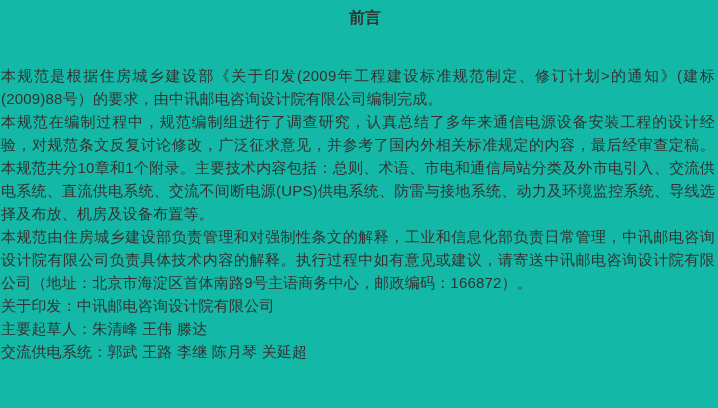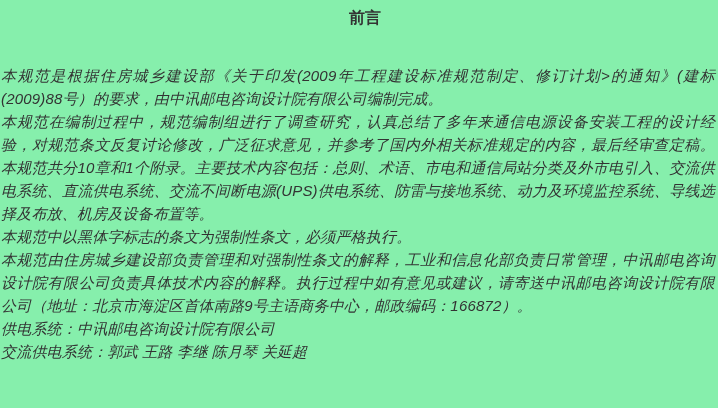--- a/index.html
+++ b/index.html
@@ -12,51 +12,50 @@
     height: 408px;
     overflow: hidden;
     font-family: "Liberation Sans", "DejaVu Sans", sans-serif;
     color: #333333;
   }
   .page {
     box-sizing: border-box;
     width: 718px;
     height: 408px;
     padding: 9px 3px 0 1px;
-    background: #86efac;
+    background: #14b8a6;
   }
   .doc-title {
     text-align: center;
     font-size: 16px;
     font-weight: 600;
     line-height: 18px;
     color: #333333;
     margin: 0 0 0 14px;
   }
   .doc-body {
     margin-top: 37px;
-    font-style: italic;
   }
   .doc-body p {
     margin: 0;
     font-size: 15px;
     line-height: 23px;
     text-align: justify;
     letter-spacing: 0.2px;
     color: #333333;
   }
 </style>
 </head>
 <body>
 
 <div class="page">
   <h1 class="doc-title">前言</h1>
 
   <div class="doc-body">
     <p>本规范是根据住房城乡建设部《关于印发(2009年工程建设标准规范制定、修订计划&gt;的通知》(建标(2009)88号）的要求，由中讯邮电咨询设计院有限公司编制完成。</p>
     <p>本规范在编制过程中，规范编制组进行了调查研究，认真总结了多年来通信电源设备安装工程的设计经验，对规范条文反复讨论修改，广泛征求意见，并参考了国内外相关标准规定的内容，最后经审查定稿。本规范共分10章和1个附录。主要技术内容包括：总则、术语、市电和通信局站分类及外市电引入、交流供电系统、直流供电系统、交流不间断电源(UPS)供电系统、防雷与接地系统、动力及环境监控系统、导线选择及布放、机房及设备布置等。</p>
-    <p>本规范中以黑体字标志的条文为强制性条文，必须严格执行。</p>
     <p>本规范由住房城乡建设部负责管理和对强制性条文的解释，工业和信息化部负责日常管理，中讯邮电咨询设计院有限公司负责具体技术内容的解释。执行过程中如有意见或建议，请寄送中讯邮电咨询设计院有限公司（地址：北京市海淀区首体南路9号主语商务中心，邮政编码：166872）。</p>
-    <p>供电系统：中讯邮电咨询设计院有限公司</p>
+    <p>关于印发：中讯邮电咨询设计院有限公司</p>
+    <p>主要起草人：朱清峰 王伟 滕达</p>
     <p>交流供电系统：郭武 王路 李继 陈月琴 关延超</p>
 
   </div>
 </div>
 
 </body></html>

